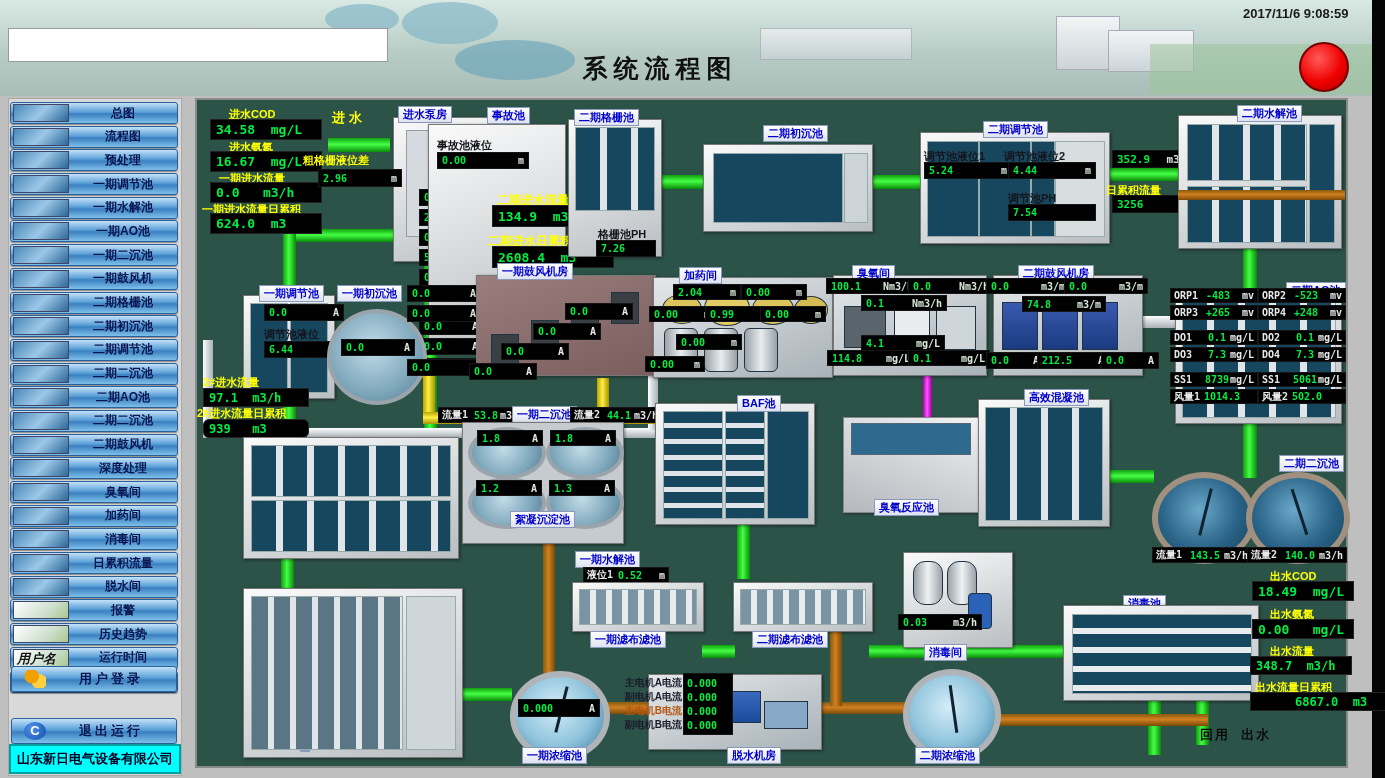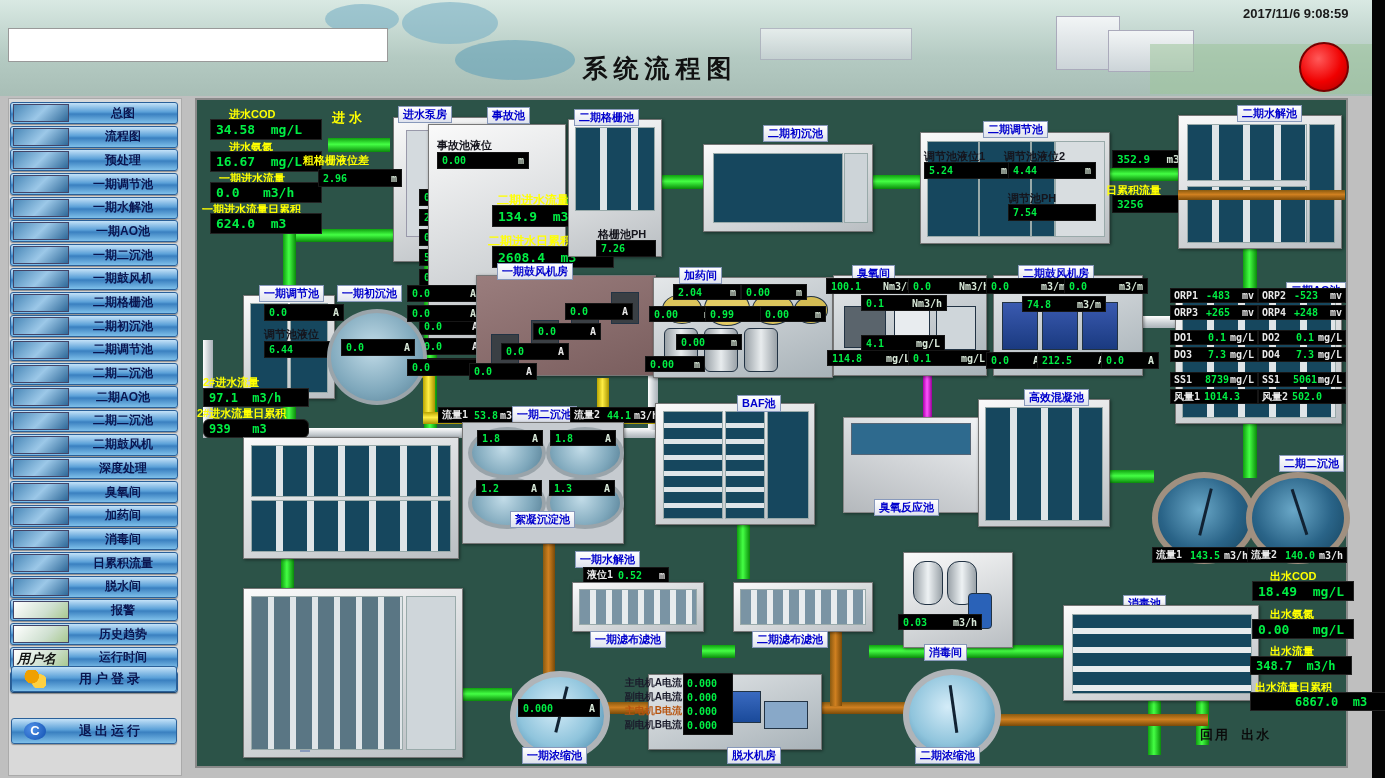--- a/index.html
+++ b/index.html
@@ -237,20 +237,21 @@
       </div>
     <div id="username">用户名</div>
     <div class="ubtn" style="top:567px;">
       <span class="icn icn-login"></span>
       <span class="ulbl">用户登录</span>
     </div>
     <div class="ubtn" style="top:619px;">
       <span class="icn icn-exit">C</span>
       <span class="ulbl">退出运行</span>
     </div>
+    <div id="company">山东新日电气设备有限公司</div>
   </div>
 
   <div id="panel"></div>
 
   <div class="pipe ph-g" style="left:328px;top:138px;width:62px;height:14px;"></div>
   <div class="pipe ph-g" style="left:287px;top:229px;width:148px;height:13px;"></div>
   <div class="pipe pv-g" style="left:283px;top:229px;width:13px;height:70px;"></div>
   <div class="pipe pv-g" style="left:283px;top:395px;width:13px;height:46px;"></div>
   <div class="pipe pv-g" style="left:424px;top:251px;width:13px;height:190px;"></div>
   <div class="pipe ph-g" style="left:560px;top:196px;width:16px;height:14px;"></div>

